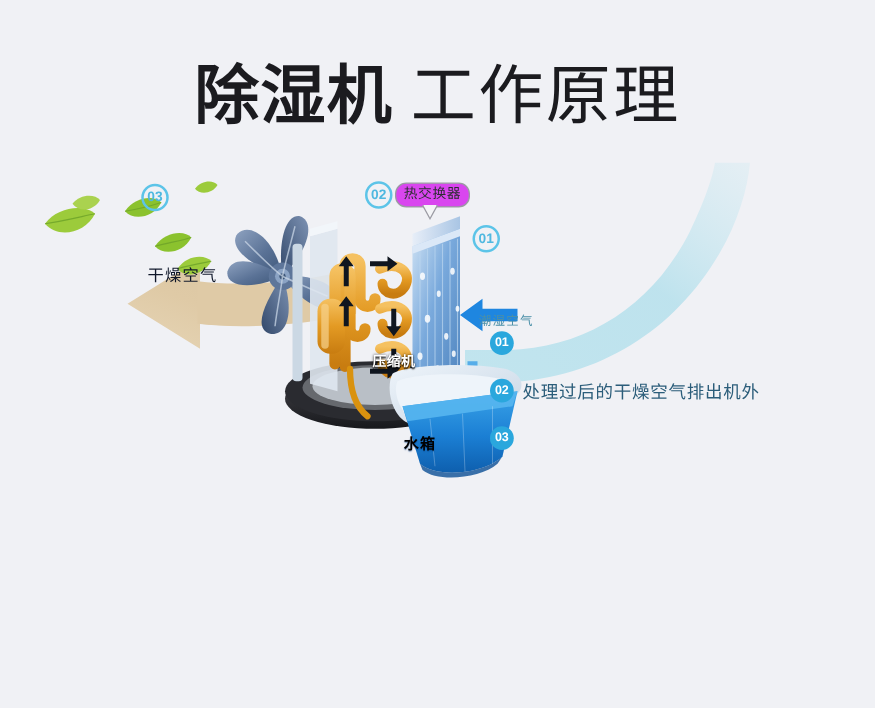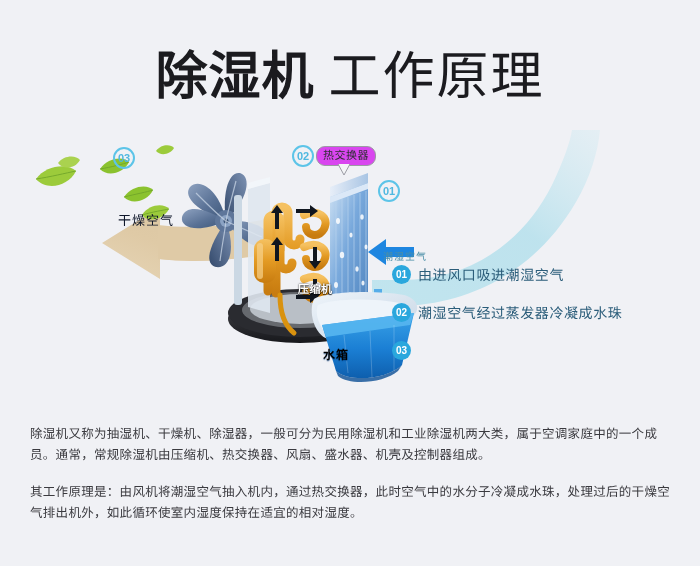--- a/index.html
+++ b/index.html
@@ -446,29 +446,24 @@
     <div class="callout">热交换器</div>
     <svg class="callout-tail" viewBox="0 0 12 12" xmlns="http://www.w3.org/2000/svg">
       <path d="M0,0 L12,0 L6,11 Z" fill="#f4f5f7" stroke="#9b9ba3" stroke-width="1"></path>
       <path d="M1,0 L11,0" stroke="#f4f5f7" stroke-width="2"></path>
     </svg>
   </div>
 
   <div class="steps">
     <div class="step-row">
       <div class="step-badge">01</div>
-      <div class="step-text">由进风口吸进潮湿空气</div>
     </div>
     <div class="step-row">
       <div class="step-badge">02</div>
-      <div class="step-text">潮湿空气经过蒸发器冷凝成水珠</div>
+      <div class="step-text">处理过后的干燥空气排出机外</div>
     </div>
     <div class="step-row">
       <div class="step-badge">03</div>
     </div>
   </div>
 
-  <div class="body-copy">
-    <p class="para">除湿机又称为抽湿机、干燥机、除湿器，一般可分为民用除湿机和工业除湿机两大类，属于空调家庭中的一个成员。通常，常规除湿机由压缩机、热交换器、风扇、盛水器、机壳及控制器组成。</p>
-    <p class="para">其工作原理是：由风机将潮湿空气抽入机内，通过热交换器，此时空气中的水分子冷凝成水珠，处理过后的干燥空气排出机外，如此循环使室内湿度保持在适宜的相对湿度。</p>
-  </div>
 
 </div>
 
 </body></html>

